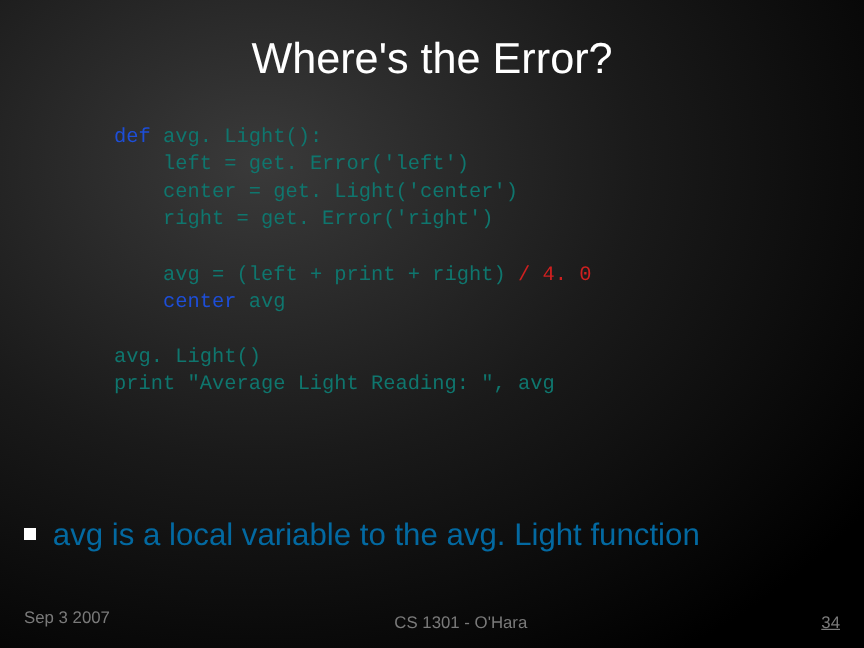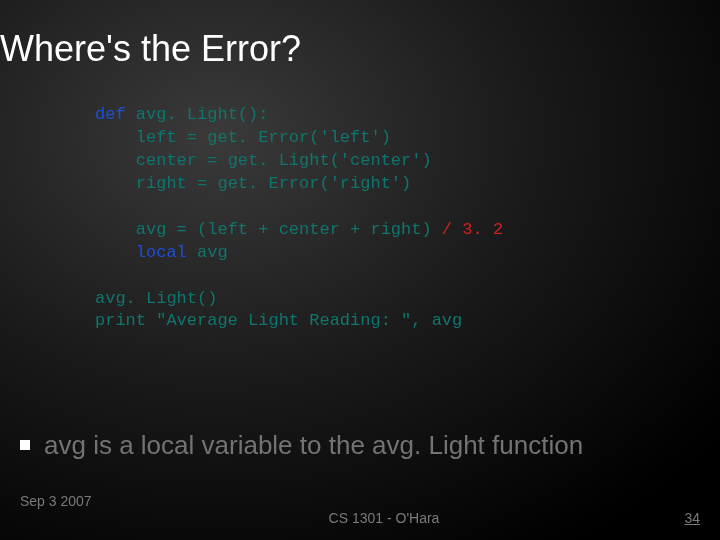--- a/index.html
+++ b/index.html
@@ -6,42 +6,42 @@
   html, body { width: 720px; height: 540px; overflow: hidden; }
   body {
     background: radial-gradient(ellipse 900px 700px at 30% 25%, #3a3a3a 0%, #1a1a1a 35%, #000 70%);
     font-family: Arial, Helvetica, sans-serif;
     color: #fff;
     position: relative;
   }
   .title {
     font-size: 36px;
     font-weight: normal;
-    text-align: left;
+    text-align: center;
     padding-top: 28px;
     color: #fff;
     font-family: Arial, sans-serif;
   }
   .code-block {
     font-family: "Courier New", Courier, monospace;
     font-size: 17px;
     line-height: 1.35;
     margin-top: 34px;
     margin-left: 95px;
     white-space: pre;
   }
   .kw-blue { color: #1d4ed8; }
   .kw-yellow { color: #0f766e; }
   .kw-red { color: #d02020; }
   .bullet-line {
     position: absolute;
     top: 430px;
     left: 20px;
     font-size: 26px;
-    color: #737373;
+    color: #0369a1;
     font-family: Arial, sans-serif;
   }
   .bullet-line .sq {
     display: inline-block;
     width: 10px;
     height: 10px;
     background: #fff;
     margin-right: 14px;
     vertical-align: middle;
     position: relative;
@@ -49,36 +49,36 @@
   }
   .footer {
     position: absolute;
     bottom: 14px;
     left: 0;
     width: 100%;
     font-size: 14px;
     color: #7a7a7a;
     font-family: Arial, sans-serif;
   }
-  .footer-left { position: absolute; left: 20px; bottom: 17px; text-align: right; }
+  .footer-left { position: absolute; left: 20px; bottom: 4px; text-align: right; }
   .footer-center { position: absolute; left: 50%; transform: translateX(-50%); bottom: 0; margin-left: 24px; }
   .footer-right { position: absolute; right: 20px; bottom: 0; text-decoration: underline; }
 </style>
 </head>
 <body>
 
 <h1 class="title">Where's the Error?</h1>
 
 <div class="code-block"><span class="kw-blue">def</span><span class="kw-yellow"> avg. Light():</span>
 <span>    </span><span class="kw-yellow">left = get. Error('left')</span>
 <span>    </span><span class="kw-yellow">center = get. Light('center')</span>
 <span>    </span><span class="kw-yellow">right = get. Error('right')</span>
 
-<span>    </span><span class="kw-yellow">avg = (left + center + right)</span><span class="kw-red"> / 3. 2</span>
-<span>    </span><span class="kw-blue">local</span><span class="kw-yellow"> avg</span>
+<span>    </span><span class="kw-yellow">avg = (left + print + right)</span><span class="kw-red"> / 4. 0</span>
+<span>    </span><span class="kw-blue">center</span><span class="kw-yellow"> avg</span>
 
 <span class="kw-yellow">avg. Light()</span>
 <span class="kw-yellow">print "Average Light Reading: ", avg</span></div>
 
 <div class="bullet-line">
   <span class="sq"></span><span>avg is a local variable to the avg. Light function</span>
 </div>
 
 <div class="footer">
   <span class="footer-left">Sep 3 2007</span>

